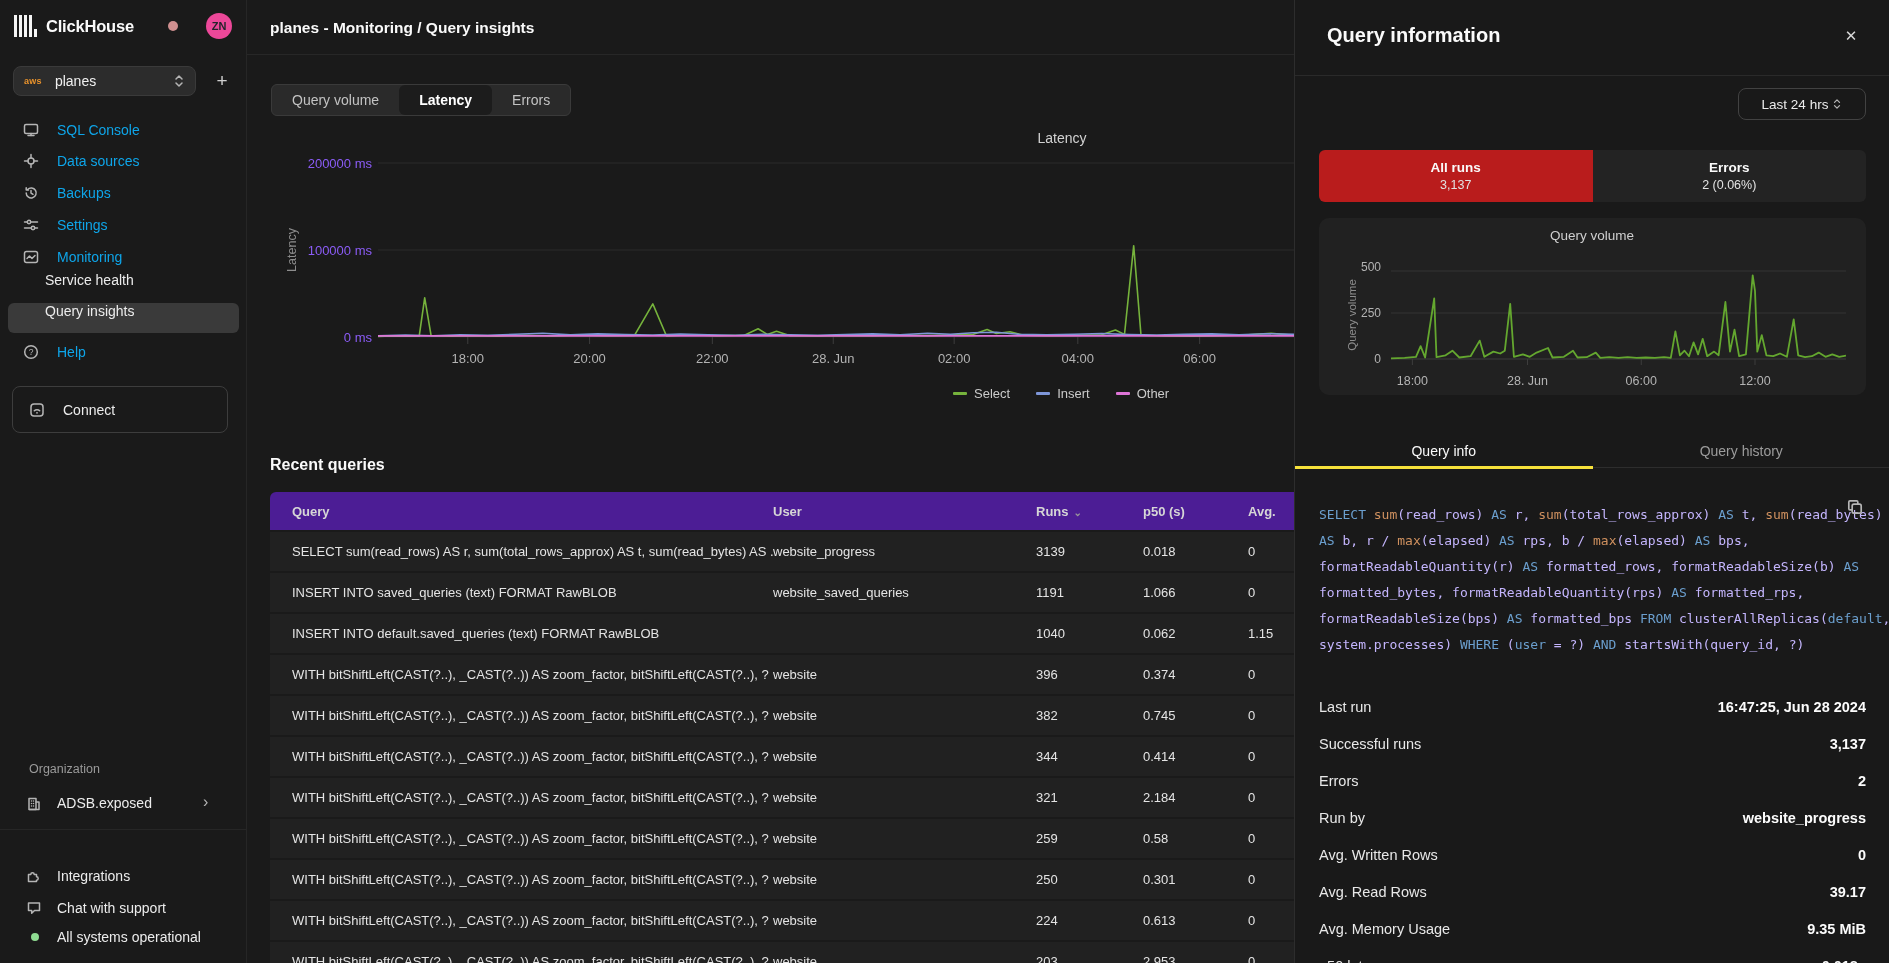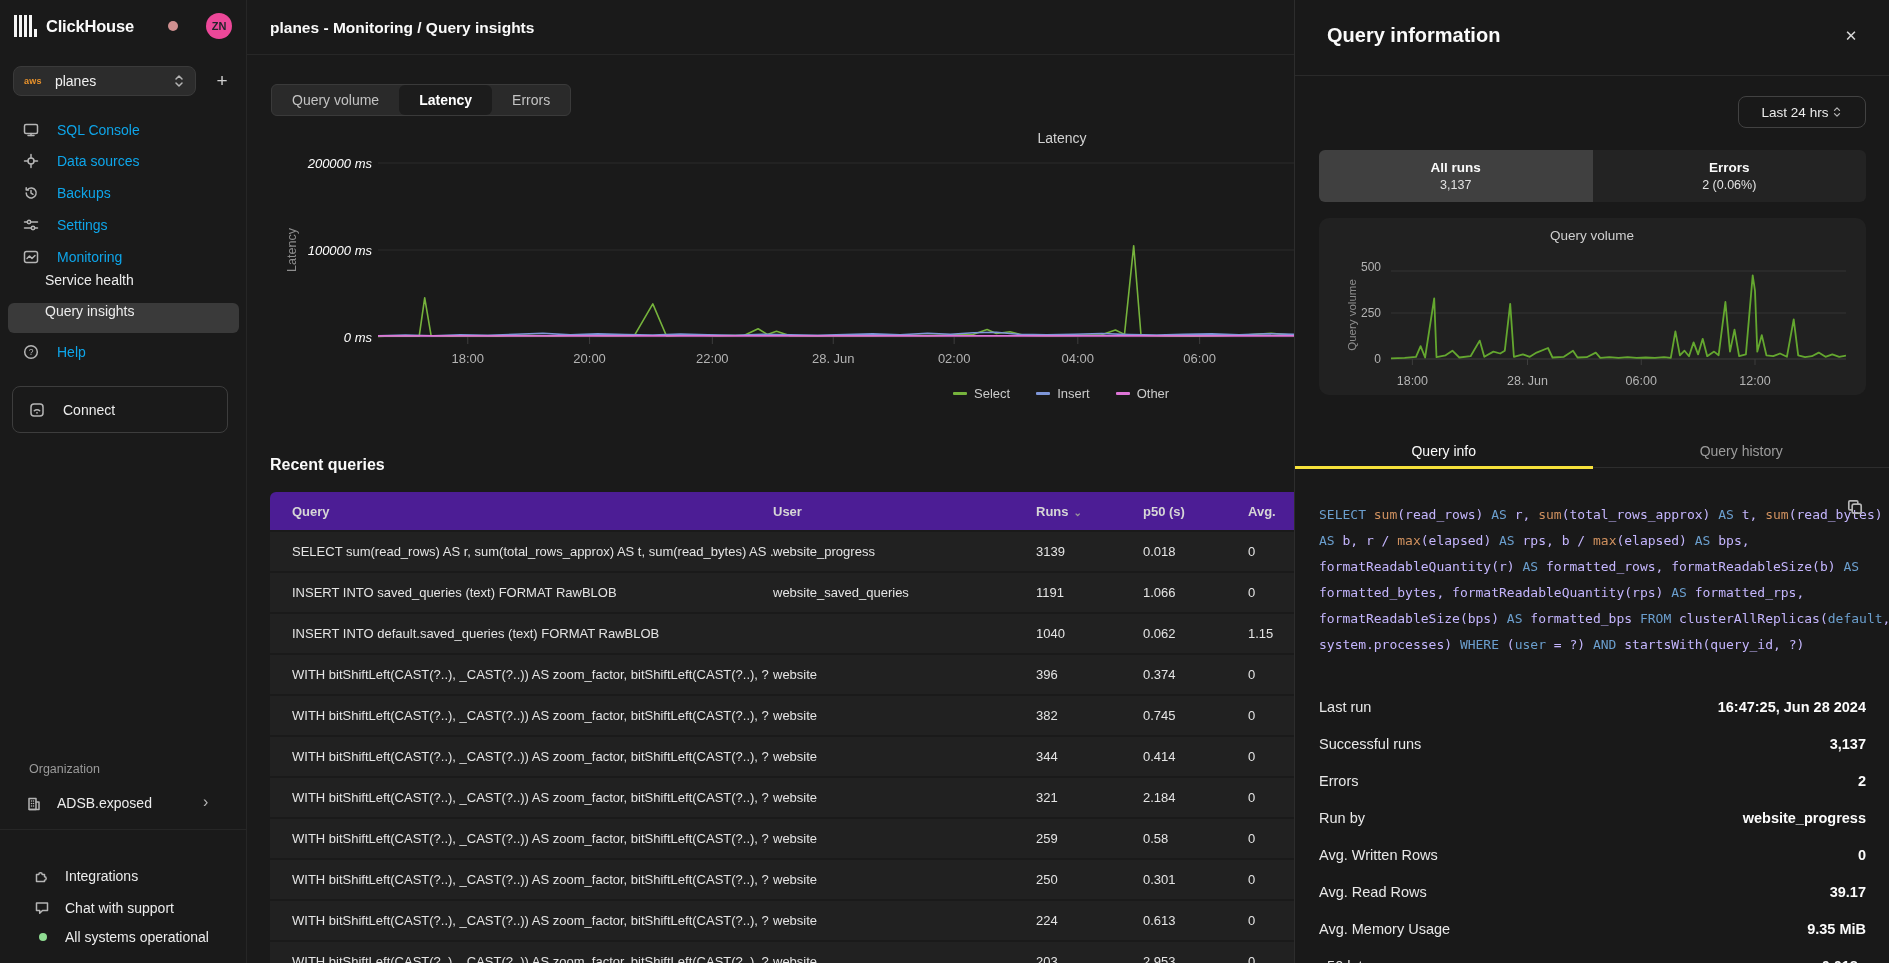--- a/index.html
+++ b/index.html
@@ -36,36 +36,36 @@
   .connect-btn{position:absolute;left:12px;top:386px;width:216px;height:47px;border:1px solid #3d3d3d;border-radius:8px;
           display:flex;align-items:center;cursor:pointer;background:none;}
   .connect-btn .nicon{margin-left:16px;width:16px;height:16px;}
   .connect-btn .nlabel{margin-left:18px;font-size:14px;color:#ececec;font-family:inherit;}
   .org-label{position:absolute;left:29px;top:762px;font-size:12.5px;color:#9a9a9a;}
   .org-item{position:absolute;left:0;top:789px;width:247px;height:30px;cursor:pointer;}
   .org-item .nicon{position:absolute;left:26px;top:7px;width:16px;height:16px;}
   .org-item .nlabel{position:absolute;left:57px;top:6px;font-size:14px;color:#ececec;}
   .org-item .chev{position:absolute;left:203px;top:4px;font-size:16px;color:#b5b5b5;}
   .side-divider{position:absolute;left:0;top:829px;width:247px;border-top:1px solid #262626;}
-  .foot-item{position:absolute;left:8px;width:247px;height:30px;cursor:pointer;padding-left:36px;}
+  .foot-item{position:absolute;left:0;width:247px;height:30px;cursor:pointer;padding-left:36px;}
   .foot-item .nicon{position:absolute;left:26px;top:7px;width:16px;height:16px;}
   .foot-item .nlabel{position:absolute;left:57px;top:7px;font-size:14px;color:#ececec;}
   .status-dot{position:absolute;left:31px;top:11px;width:8px;height:8px;border-radius:50%;background:#8fdc92;}
 
   
   .main-layer{position:absolute;left:247px;top:0;width:1642px;height:963px;z-index:1;}
   .main-header{position:absolute;left:0;top:0;width:1642px;height:55px;border-bottom:1px solid #272727;}
   .breadcrumb{position:absolute;left:23px;top:19px;font-size:15.5px;font-weight:700;color:#fafafa;}
   .tabbar{position:absolute;left:24px;top:84px;height:32px;display:inline-flex;background:#2a2a2a;border:1px solid #3a3a3a;border-radius:6px;overflow:hidden;}
   .tab{padding:0 20px;line-height:30px;font-size:14px;color:#c3c3c3;cursor:pointer;white-space:nowrap;}
   .tab.active{background:#1c1c1c;color:#ffffff;font-weight:700;border-radius:6px;}
 
   .chart-title{position:absolute;left:815px;top:130px;transform:translateX(-50%);font-size:14px;color:#d2d2d2;}
   .ylab-rot{position:absolute;left:45px;top:250px;transform:translate(-50%,-50%) rotate(-90deg);font-size:12.5px;color:#8d8d8d;white-space:nowrap;}
-  .ytick{position:absolute;transform:translate(-100%,-50%);font-size:13px;color:#ffffff;white-space:nowrap;font-style:italic;}
+  .ytick{position:absolute;transform:translate(-100%,-50%);font-size:13px;color:#8b5cf6;white-space:nowrap;}
   .xtick{position:absolute;transform:translateX(-50%);font-size:13px;color:#b3b3b3;white-space:nowrap;}
   .legend{position:absolute;left:706px;top:386px;display:flex;gap:26px;align-items:center;}
   .legend-item{display:flex;align-items:center;gap:7px;font-size:13px;color:#cbcbcb;}
   .legend-swatch{width:14px;height:2.5px;border-radius:1px;}
 
   .section-title{position:absolute;left:23px;top:456px;font-size:16px;font-weight:700;color:#fafafa;}
   .qtable{position:absolute;left:23px;top:492px;width:1150px;}
   .thead{display:flex;height:38px;align-items:center;background:#4c1d95;border-radius:6px 6px 0 0;
          font-size:13px;color:#d6d6d6;font-weight:700;margin-bottom:2px;}
   .trow{display:flex;height:39px;align-items:center;background:#212121;font-size:13px;color:#e4e4e4;margin-bottom:2px;cursor:pointer;}
@@ -76,24 +76,24 @@
   .c-avg{flex:1;}
   .sort-chev{margin-left:5px;font-size:10px;color:#9a9a9a;}
 
   
   .panel{position:absolute;left:1294px;top:0;width:595px;height:963px;background:#191919;border-left:1px solid #2d2d2d;z-index:5;}
   .panel-title{position:absolute;left:32px;top:24px;font-size:20px;font-weight:700;color:#fafafa;}
   .panel-close{position:absolute;left:543px;top:23px;width:26px;height:26px;font-size:15px;color:#d8d8d8;
                display:flex;align-items:center;justify-content:center;cursor:pointer;}
   .panel-hdiv{position:absolute;left:0;top:75px;width:595px;border-top:1px solid #2a2a2a;}
   .range-select{position:absolute;left:443px;top:88px;width:128px;height:32px;border:1px solid #424242;border-radius:8px;
-               display:flex;align-items:center;justify-content:center;gap:4px;font-size:13.5px;color:#ececec;cursor:pointer;margin-top:8px;}
+               display:flex;align-items:center;justify-content:center;gap:4px;font-size:13.5px;color:#ececec;cursor:pointer;}
   .segments{position:absolute;left:24px;top:150px;width:547px;height:52px;display:flex;border-radius:6px;overflow:hidden;}
   .segment{flex:1;display:flex;flex-direction:column;align-items:center;justify-content:center;gap:3px;background:#232323;cursor:pointer;}
-  .segment.active{background:#404040;}
+  .segment.active{background:#b91c1c;}
   .segment .seg-label{font-size:13.5px;font-weight:700;color:#fafafa;}
   .segment .seg-value{font-size:12.5px;color:#e2e2e2;}
 
   .mini-card{position:absolute;left:24px;top:218px;width:547px;height:177px;background:#212121;border-radius:10px;}
   .mini-title{position:absolute;left:297px;top:228px;transform:translateX(-50%);font-size:13.5px;color:#cfcfcf;}
   .mini-ylab{position:absolute;left:57px;top:315px;transform:translate(-50%,-50%) rotate(-90deg);font-size:11.5px;color:#8d8d8d;white-space:nowrap;}
   .mini-ytick{position:absolute;transform:translate(-100%,-50%);font-size:12px;color:#b3b3b3;}
   .mini-xtick{position:absolute;transform:translateX(-50%);font-size:12.5px;color:#b3b3b3;top:374px;}
 
   .panel-tabs{position:absolute;left:0;top:437px;width:595px;height:31px;display:flex;border-bottom:1px solid #2d2d2d;}

